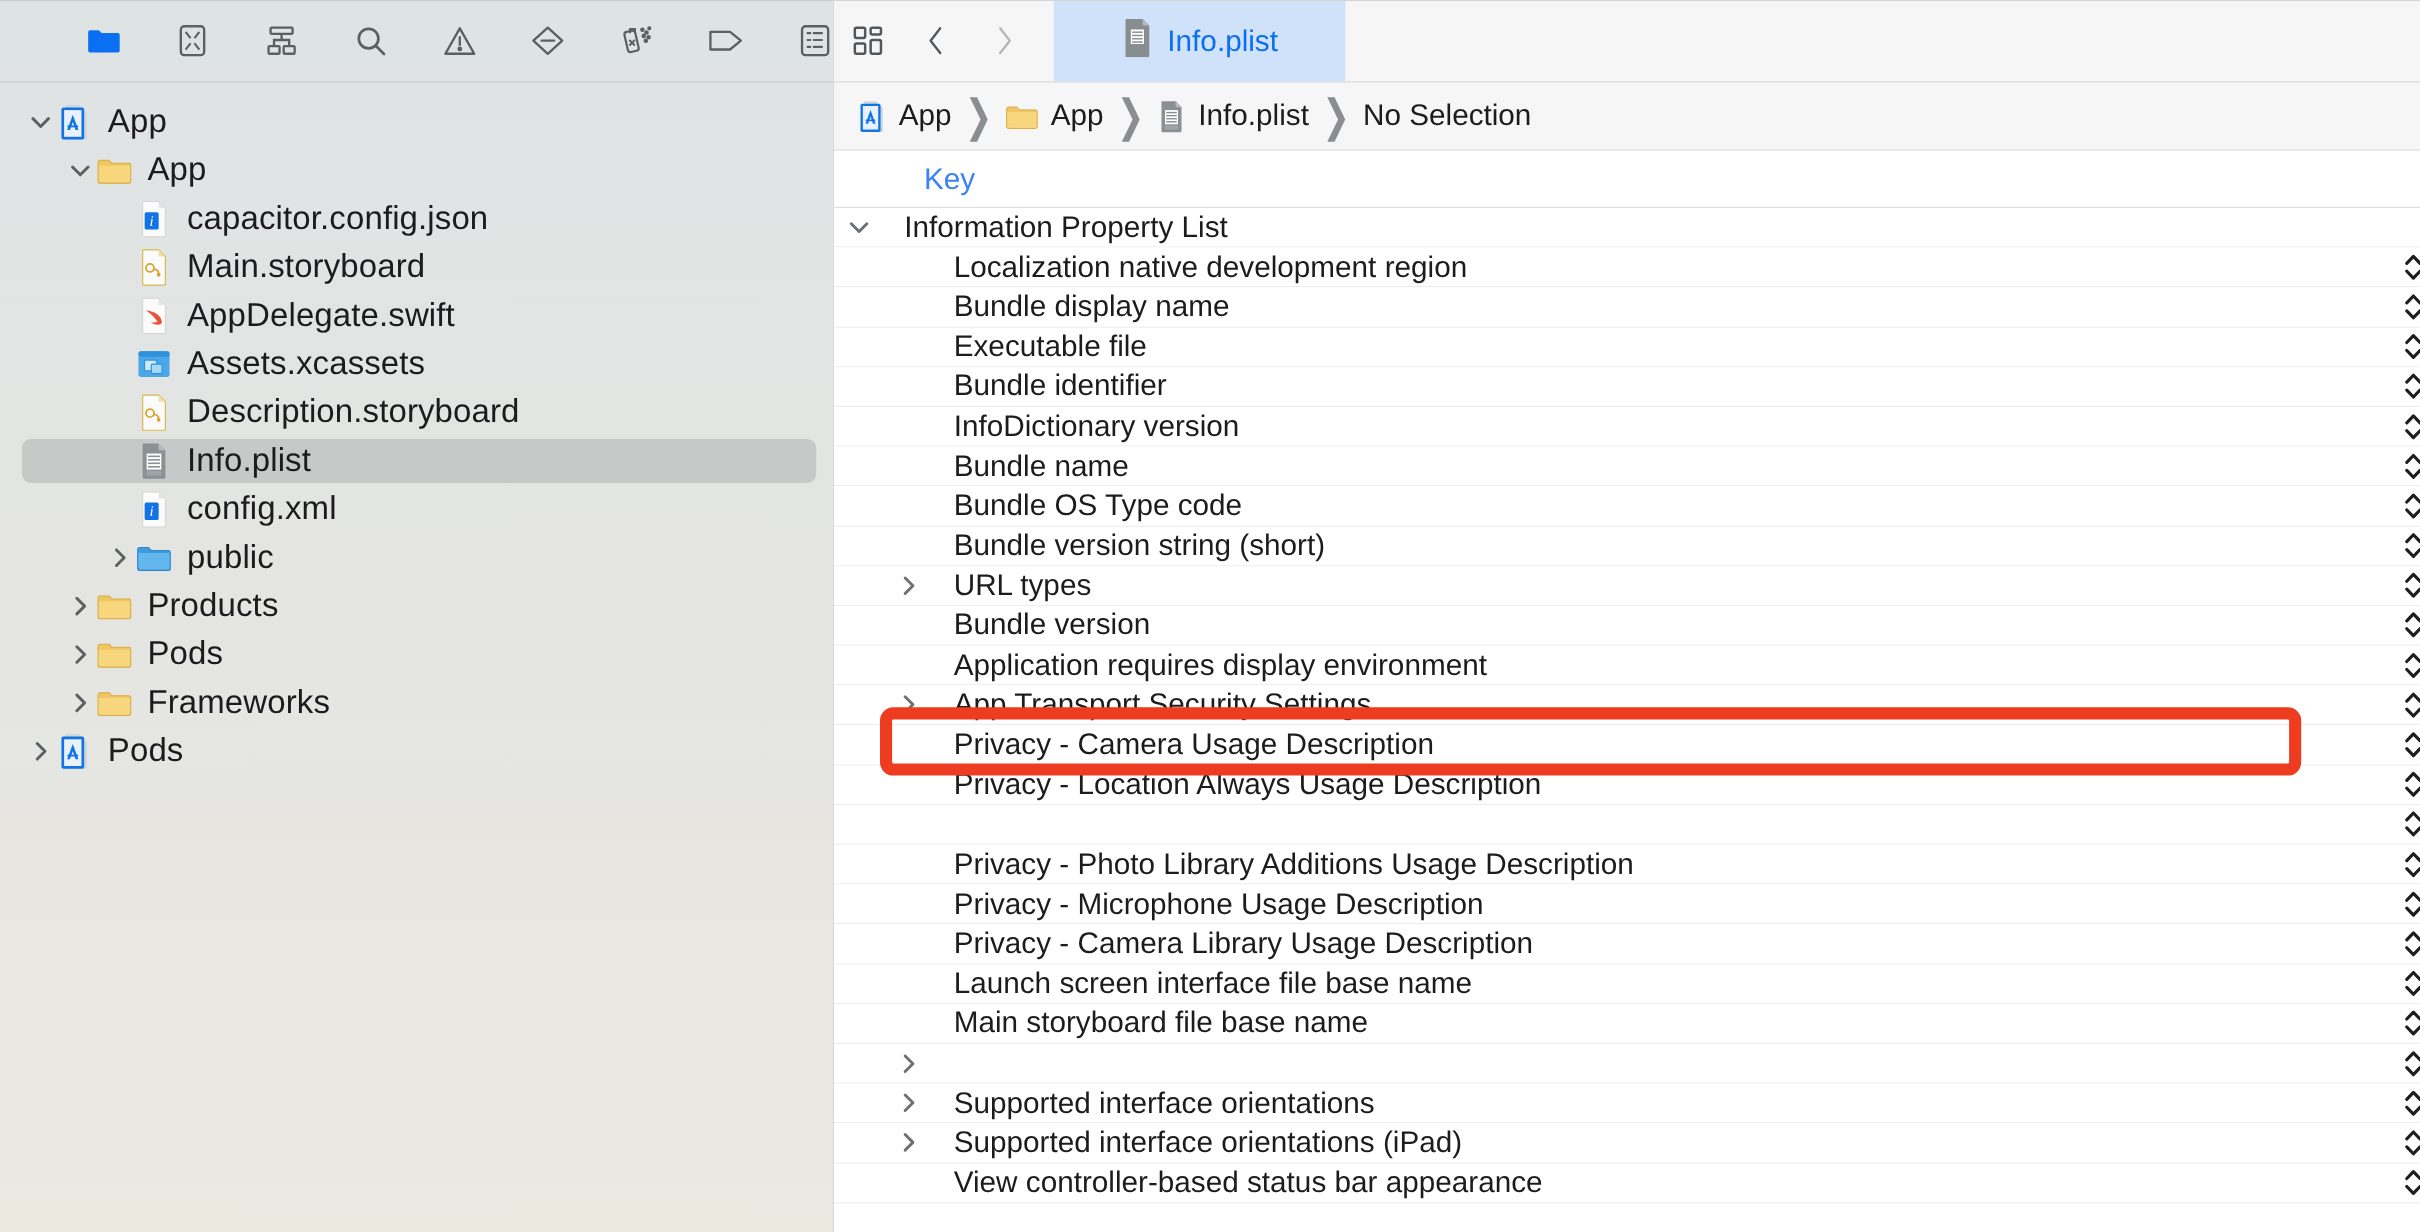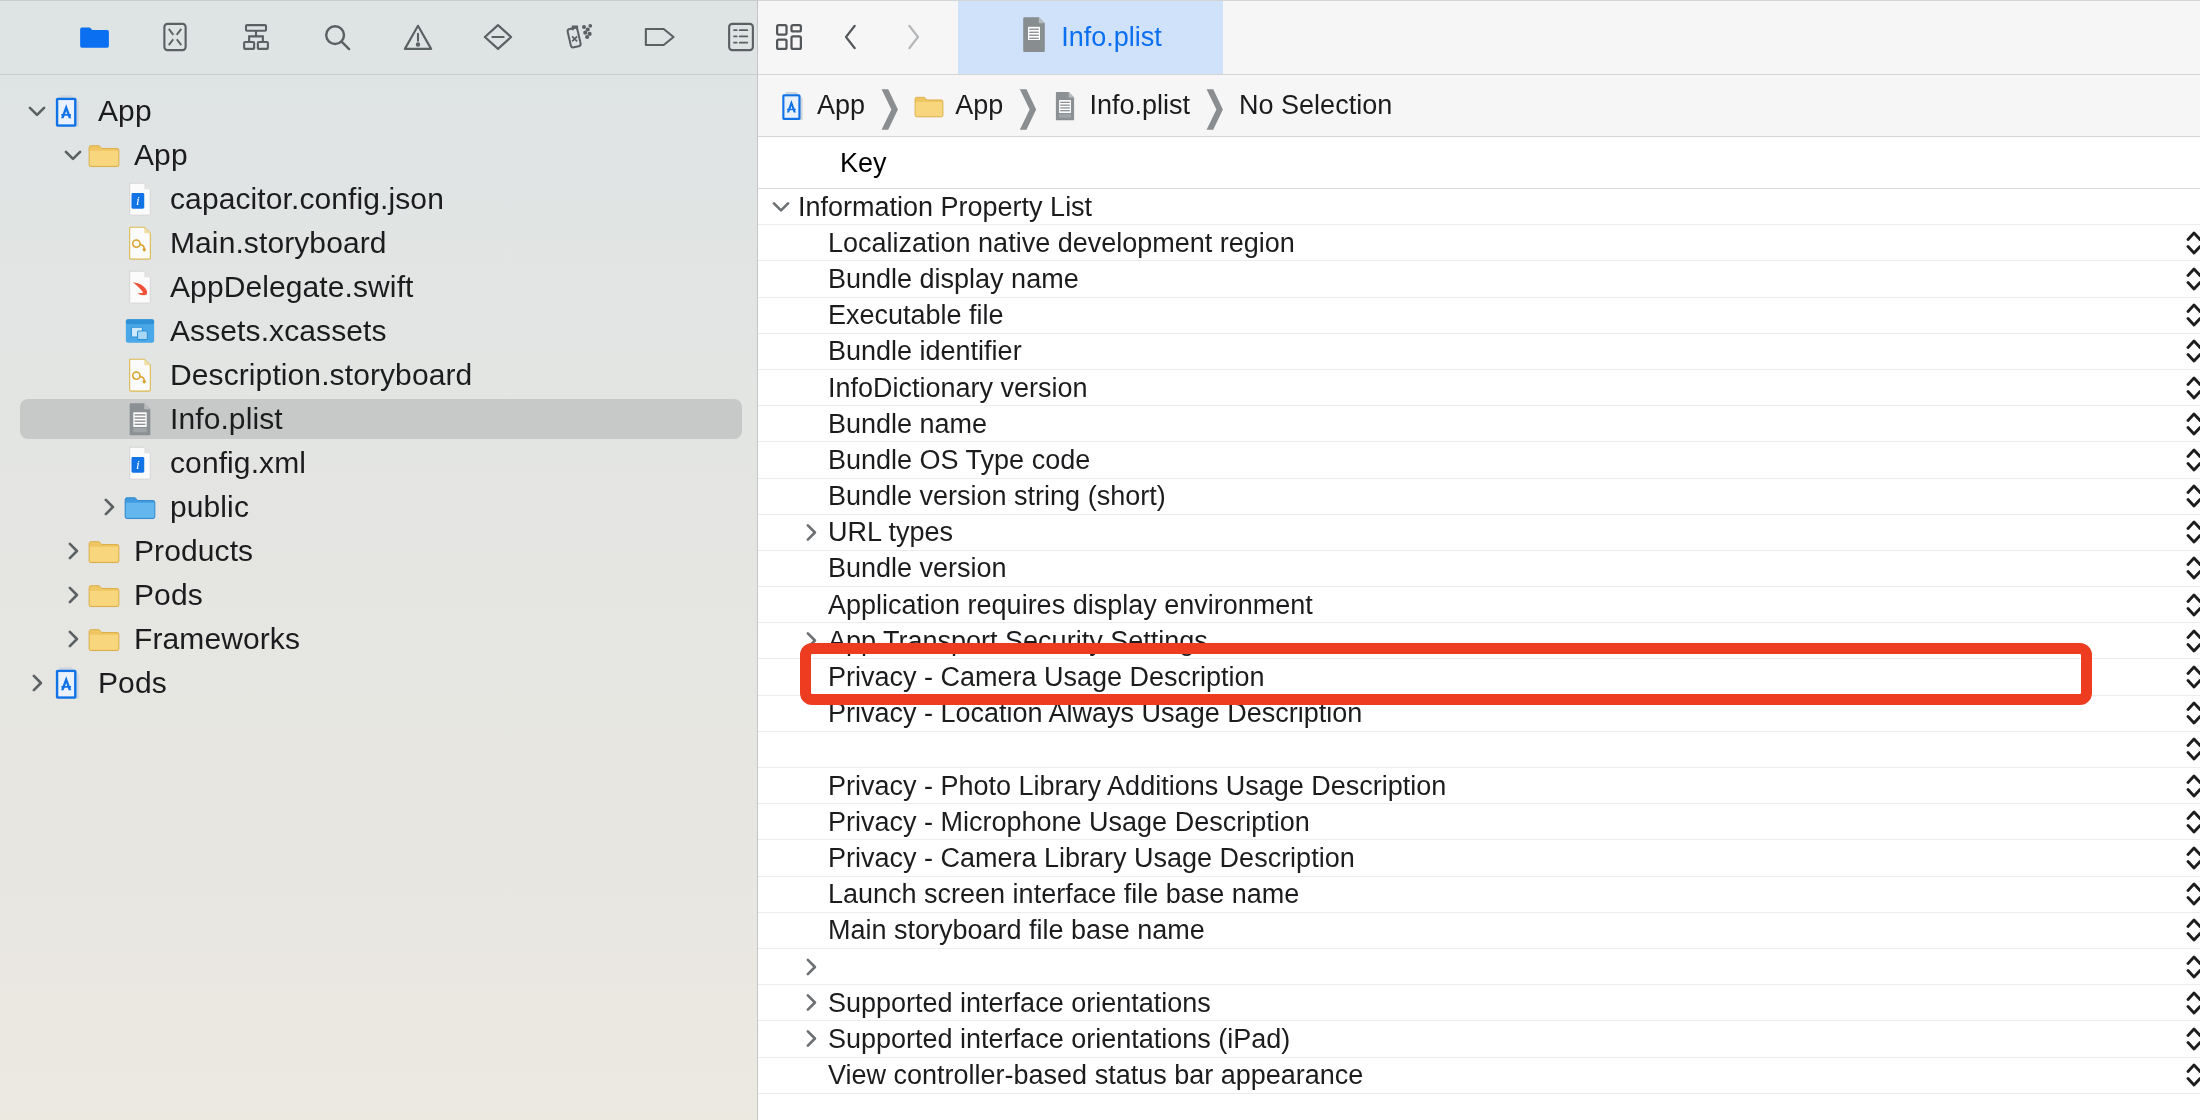--- a/index.html
+++ b/index.html
@@ -122,51 +122,51 @@
   .crumb-sep {
     color: #8b8e90; font-size: 30px; margin: 0 12px; font-weight: 300;
     transform: scaleY(1.35);
   }
 
   
   #plist { flex: 1 1 auto; background: #fff; overflow: hidden; position: relative; }
   #plist-head {
     height: 52px;
     display: flex; align-items: center;
-    font-size: 27px; color: #000000;
+    font-size: 27px; color: #3b82f6;
     border-bottom: 1px solid #d9d9d9;
     background: #fff;
     position: relative;
   }
   .hcell { position: absolute; top: 50%; transform: translateY(-50%); }
 
   .prow {
     position: relative;
     height: 36.2px;
     border-bottom: 1px solid #ececec;
     font-size: 27px;
     color: #1c1c1e;
     background: #fff;
   }
-  .pcell { position: absolute; top: 50%; transform: translateY(-50%); white-space: nowrap; }
+  .pcell { position: absolute; top: 50%; transform: translateY(-50%); white-space: nowrap; gap: 24px; }
   .pkey { left: 0; display: flex; align-items: center; }
   .p-tw {
     width: 26px; flex: 0 0 26px;
     display: flex; align-items: center; justify-content: center;
     color: #6d7174; margin-right: 4px;
   }
   .p-tw.blank { visibility: hidden; }
   .stepper {
     position: absolute; left: 1425px; top: 50%; transform: translateY(-50%);
     width: 22px; height: 30px; color: #1d1d1f;
     display: flex; flex-direction: column; align-items: center; justify-content: center; gap: 2px;
   }
 
   .lvl0 { padding-left: 10px; }
-  .lvl1 { padding-left: 40px; }
+  .lvl1 { padding-left: 55px; }
 
   
   #redbox {
     position: absolute;
     left: 800px; top: 643px;
     width: 1292px; height: 62px;
     border: 11px solid #ed3c20;
     border-radius: 12px;
     pointer-events: none;
     z-index: 40;

